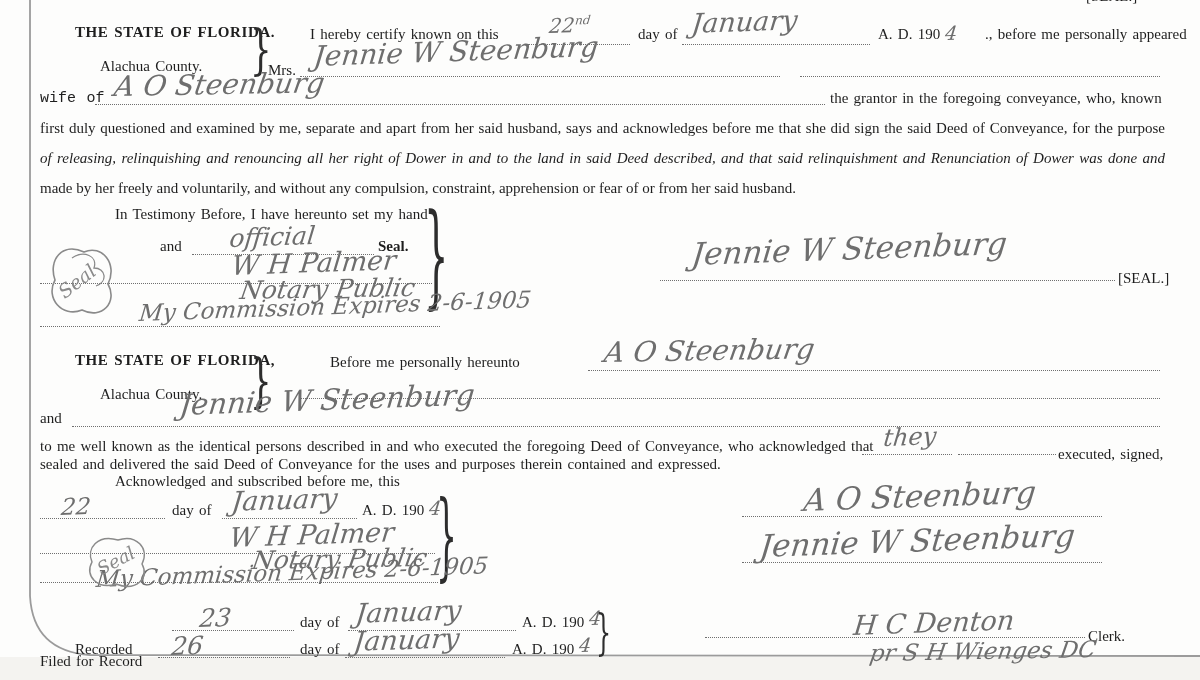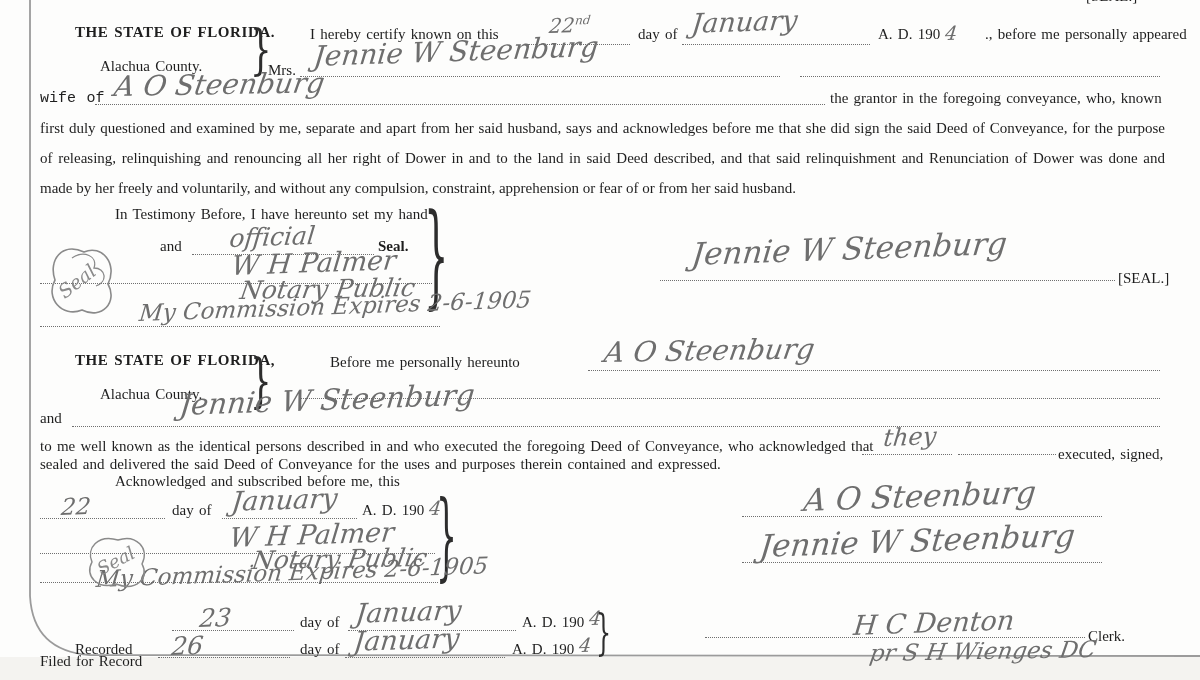--- a/index.html
+++ b/index.html
@@ -66,21 +66,21 @@
 <span class="abs hw" style="left:312px;top:40px;font-size:28px;">Jennie W Steenburg</span>
 <span class="dotted" style="left:300px;top:76px;width:480px;"></span>
 <span class="dotted" style="left:800px;top:76px;width:360px;"></span>
 
 <span class="abs printed" style="left:40px;top:90px;font-family:Liberation Mono, monospace;">wife of</span>
 <span class="abs hw hw2" style="left:112px;top:70px;font-size:28px;">A O Steenburg</span>
 <span class="dotted" style="left:95px;top:104px;width:730px;"></span>
 <span class="abs printed" style="left:830px;top:90px;">the grantor in the foregoing conveyance, who, known</span>
 
 <div class="para jline" style="left:40px;top:120px;">first duly questioned and examined by me, separate and apart from her said husband, says and acknowledges before me that she did sign the said Deed of Conveyance, for the purpose</div>
-<div class="para jline" style="left:40px;top:150px;">of releasing, relinquishing and renouncing all her right of Dower in and to the land in said Deed described, and that said relinquishment and Renunciation of Dower was done and</div>
+<div class="para jline" style="left:40px;top:150px;font-style:italic;">of releasing, relinquishing and renouncing all her right of Dower in and to the land in said Deed described, and that said relinquishment and Renunciation of Dower was done and</div>
 <div class="para" style="left:40px;top:180px;">made by her freely and voluntarily, and without any compulsion, constraint, apprehension or fear of or from her said husband.</div>
 
 <span class="abs printed" style="left:115px;top:206px;">In Testimony Before, I have hereunto set my hand</span>
 <span class="abs printed" style="left:160px;top:238px;">and</span>
 <span class="dotted" style="left:192px;top:254px;width:182px;"></span>
 <span class="abs hw" style="left:228px;top:224px;font-size:25px;">official</span>
 <span class="abs printed" style="left:378px;top:238px;font-weight:bold;">Seal.</span>
 <span class="brace" style="left:424px;top:200px;font-size:70px;transform:scale(0.55,1.6);">}</span>
 
 <span class="abs hw" style="left:230px;top:250px;font-size:27px;">W H Palmer</span>

